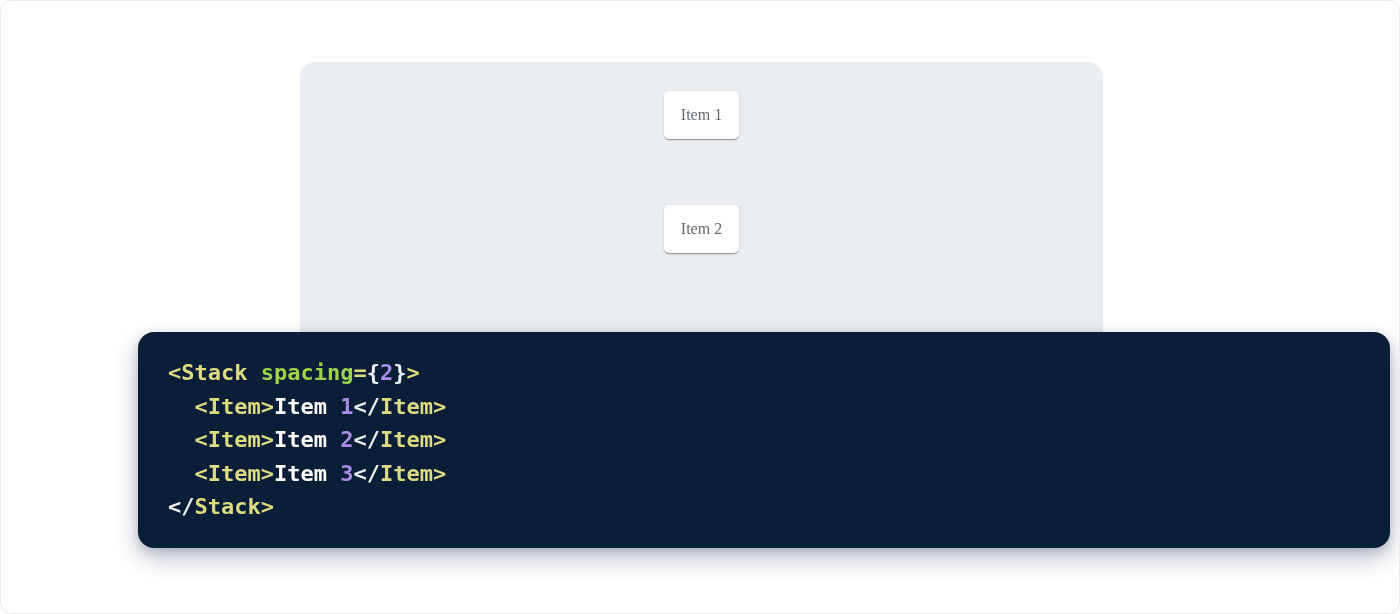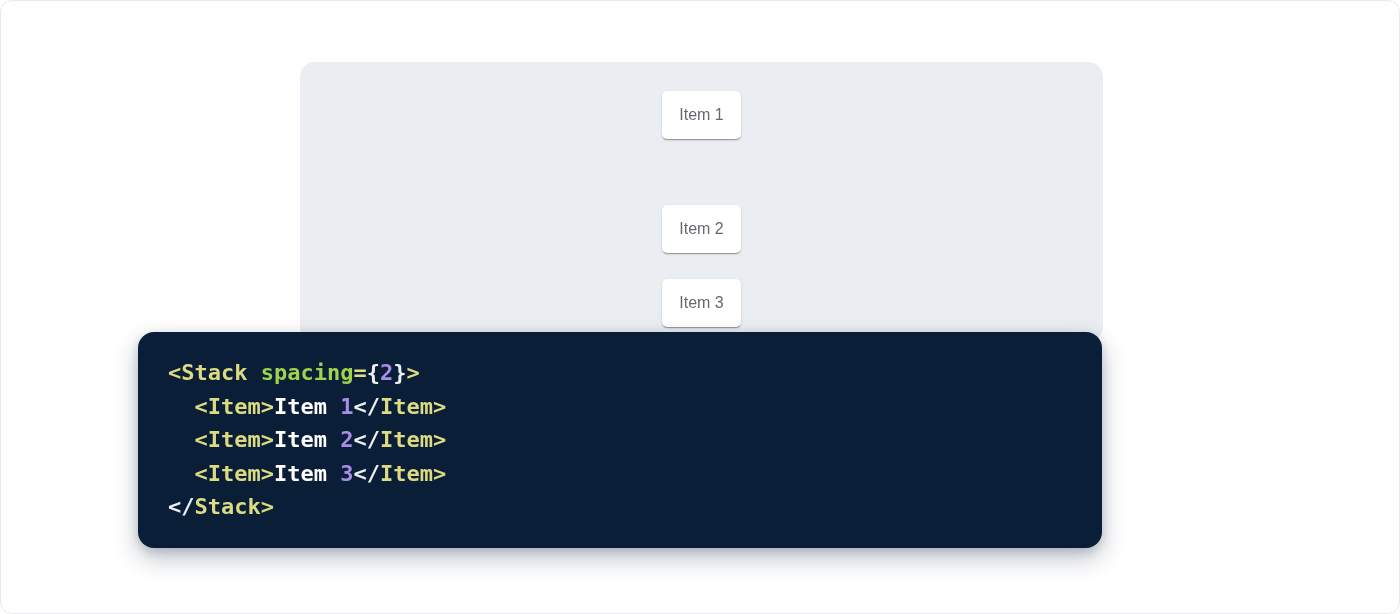--- a/index.html
+++ b/index.html
@@ -26,38 +26,39 @@
     height: 280px;
     background: #eaedf1;
     border-radius: 15px;
   }
   .stack {
     display: flex;
     flex-direction: column;
     align-items: center;
     padding-top: 29px;
     gap: 26px;
+    font-family: Liberation Serif, serif;
   }
   .item-card {
     background: #ffffff;
     border-radius: 5px;
     padding: 13px 17px;
     font-size: 16px;
     line-height: 22px;
     color: #646a70;
     text-align: center;
     box-shadow: 0 2px 1px -1px rgba(0,0,0,0.2),
                 0 1px 1px 0 rgba(0,0,0,0.14),
                 0 1px 3px 0 rgba(0,0,0,0.12);
   }
   .code-block {
     position: absolute;
     left: 137px;
     top: 331px;
-    width: 964px;
+    width: 1252px;
     height: 216px;
     box-sizing: border-box;
     background: #0a1e37;
     border-radius: 16px;
     padding: 24px 30px;
     box-shadow: 0 10px 25px rgba(10, 30, 60, 0.28),
                 0 3px 10px rgba(10, 30, 60, 0.15);
   }
   .code-block pre {
     margin: 0;
@@ -72,21 +73,20 @@
 </style>
 </head>
 <body>
 
 <div class="page" style="background: rgb(255, 255, 255); border-color: rgb(232, 234, 237);">
 
   <div class="demo-panel" style="background: rgb(234, 237, 241);">
     <div class="stack">
         <div class="item-card" style="color: rgb(100, 106, 112);">Item 1</div>
         <div class="item-card" style="color: rgb(100, 106, 112); margin-top: 40px;">Item 2</div>
-        <div class="item-card" style="color: rgb(100, 106, 112);">Item 3</div>
       </div>
   </div>
 
   <div class="code-block" style="background: rgb(10, 30, 55);">
     <pre><div class="code-line"><span style="color: rgb(220, 219, 129);">&lt;Stack</span><span style="color: rgb(255, 255, 255);"> </span><span style="color: rgb(158, 211, 78);">spacing</span><span style="color: rgb(220, 219, 129);">=</span><span style="color: rgb(238, 241, 243);">{</span><span style="color: rgb(169, 140, 230);">2</span><span style="color: rgb(238, 241, 243);">}</span><span style="color: rgb(220, 219, 129);">&gt;</span></div><div class="code-line"><span style="color: rgb(255, 255, 255);">  </span><span style="color: rgb(220, 219, 129);">&lt;Item&gt;</span><span style="color: rgb(255, 255, 255);">Item </span><span style="color: rgb(169, 140, 230);">1</span><span style="color: rgb(238, 241, 243);">&lt;/</span><span style="color: rgb(220, 219, 129);">Item&gt;</span></div><div class="code-line"><span style="color: rgb(255, 255, 255);">  </span><span style="color: rgb(220, 219, 129);">&lt;Item&gt;</span><span style="color: rgb(255, 255, 255);">Item </span><span style="color: rgb(169, 140, 230);">2</span><span style="color: rgb(238, 241, 243);">&lt;/</span><span style="color: rgb(220, 219, 129);">Item&gt;</span></div><div class="code-line"><span style="color: rgb(255, 255, 255);">  </span><span style="color: rgb(220, 219, 129);">&lt;Item&gt;</span><span style="color: rgb(255, 255, 255);">Item </span><span style="color: rgb(169, 140, 230);">3</span><span style="color: rgb(238, 241, 243);">&lt;/</span><span style="color: rgb(220, 219, 129);">Item&gt;</span></div><div class="code-line"><span style="color: rgb(238, 241, 243);">&lt;/</span><span style="color: rgb(220, 219, 129);">Stack&gt;</span></div></pre>
   </div>
 
 </div>
 
 </body></html>

